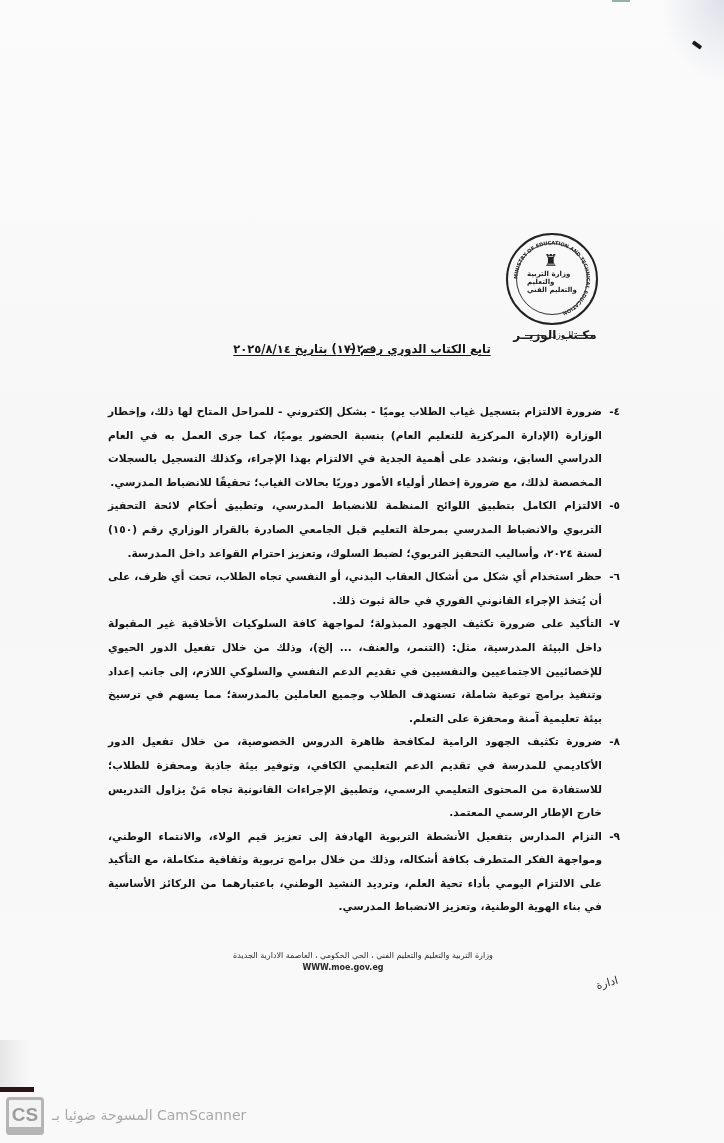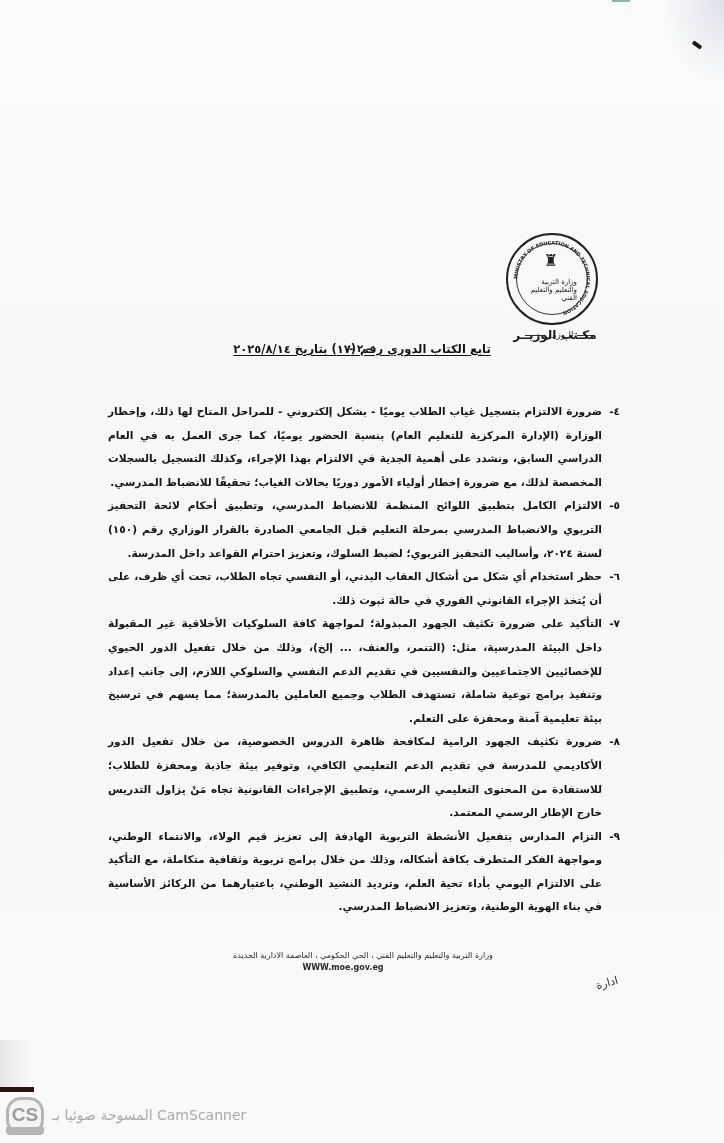--- a/index.html
+++ b/index.html
@@ -29,23 +29,23 @@
     }
     .seal-inner {
       position: absolute; left: 8px; top: 8px; width: 72px; height: 72px;
       border: 1.5px solid #333; border-radius: 50%;
     }
     .seal-eagle {
       position: absolute; left: 24px; top: 6px; width: 20px; height: 22px;
       font-size: 16px; line-height: 22px; text-align: center; color: #222;
     }
     .seal-text {
-      position: absolute; left: 10px; top: 34px; width: 50px;
-      font-size: 7px; line-height: 8px; text-align: right; direction: rtl; color: #222;
-      font-weight: normal;
+      position: absolute; left: 10px; top: 26px; width: 50px;
+      font-size: 7px; line-height: 8px; text-align: left; direction: rtl; color: #222;
+      font-weight: bold;
     }
     .seal-ring-text {
       position: absolute; left: 0; top: 0; width: 100%; height: 100%;
     }
     .minister-label {
       position: absolute; left: 515px; top: 330px; width: 90px;
       font-size: 9px; text-align: center; direction: rtl; color: #333;
     }
     .minister-label::before, .minister-label::after {
       content: ""; display: inline-block; width: 18px; height: 1.5px; background: #333;
@@ -103,21 +103,21 @@
     .left-edge-bar {
       position: absolute; left: 0; top: 1087px; width: 34px; height: 5px;
       background: #2a1414;
     }
     .left-edge-fade {
       position: absolute; left: 0; top: 1040px; width: 30px; height: 47px;
       background: linear-gradient(90deg, #e6e6e6, rgba(255,255,255,0));
     }
     .cs-badge {
       position: absolute; left: 6px; top: 1097px; width: 38px; height: 38px;
-      border: 3px solid #b5b5b5; border-radius: 15px; background: #f3f3f3;
+      border: 3px solid #b5b5b5; border-radius: 4px; background: #f3f3f3;
       font-family: "Liberation Sans", sans-serif; font-weight: bold; font-size: 19px;
       color: #9c9c9c; text-align: center; line-height: 30px;
     }
     .cs-badge::after {
       content: ""; position: absolute; left: -3px; bottom: -3px; width: 38px; height: 8px;
       background: #b5b5b5; border-radius: 0 0 4px 4px;
     }
     .watermark-text {
       position: absolute; left: 52px; top: 1107px; font-family: "DejaVu Sans", sans-serif;
       font-size: 14px; color: #a9a9a9; white-space: nowrap;

